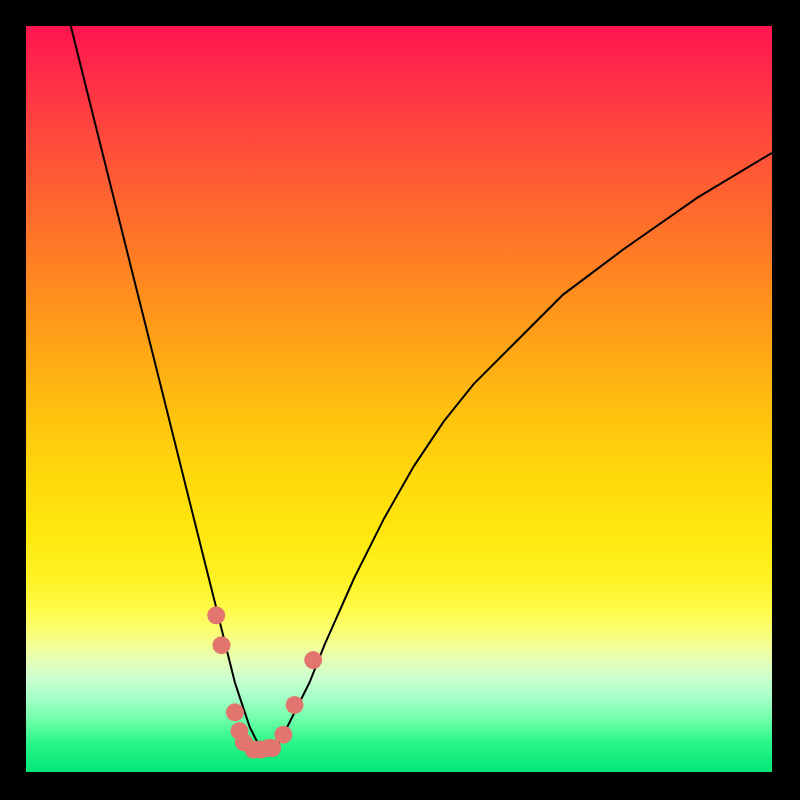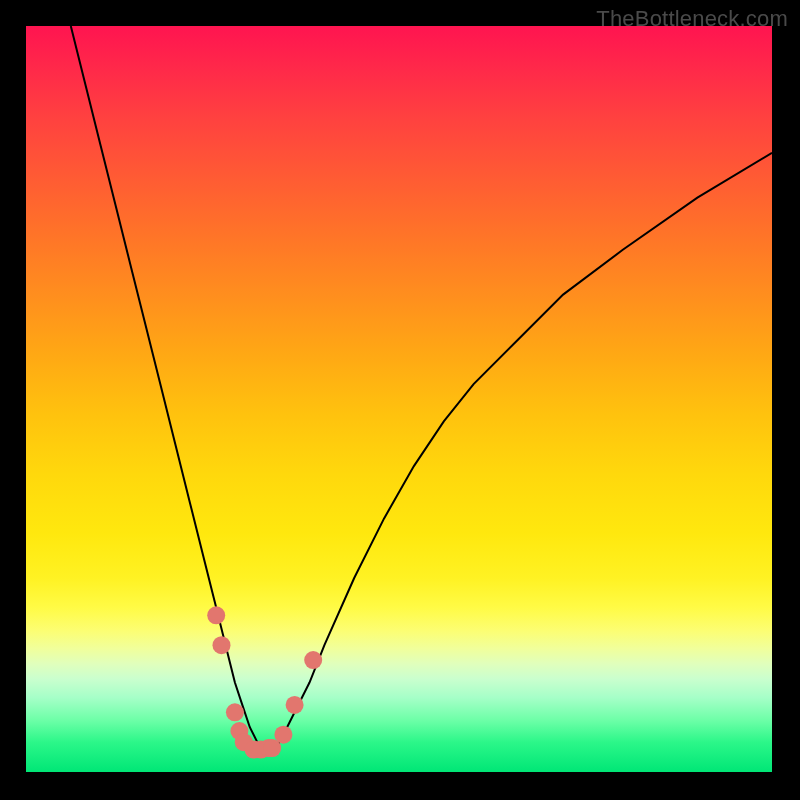--- a/index.html
+++ b/index.html
@@ -101,14 +101,13 @@
           <circle cx="227.5" cy="723.6" r="9" class="marker"></circle>
           <circle cx="235.0" cy="723.6" r="9" class="marker"></circle>
           <circle cx="242.5" cy="722.1" r="9" class="marker"></circle>
           <circle cx="246.2" cy="722.1" r="9" class="marker"></circle>
           <circle cx="257.4" cy="708.7" r="9" class="marker"></circle>
           <circle cx="268.6" cy="678.9" r="9" class="marker"></circle>
           <circle cx="287.2" cy="634.1" r="9" class="marker"></circle>
         </g>
     </svg>
   </div>
-  <div class="watermark">TheBottleneck.com</div>
 </div>
 
 </body></html>

